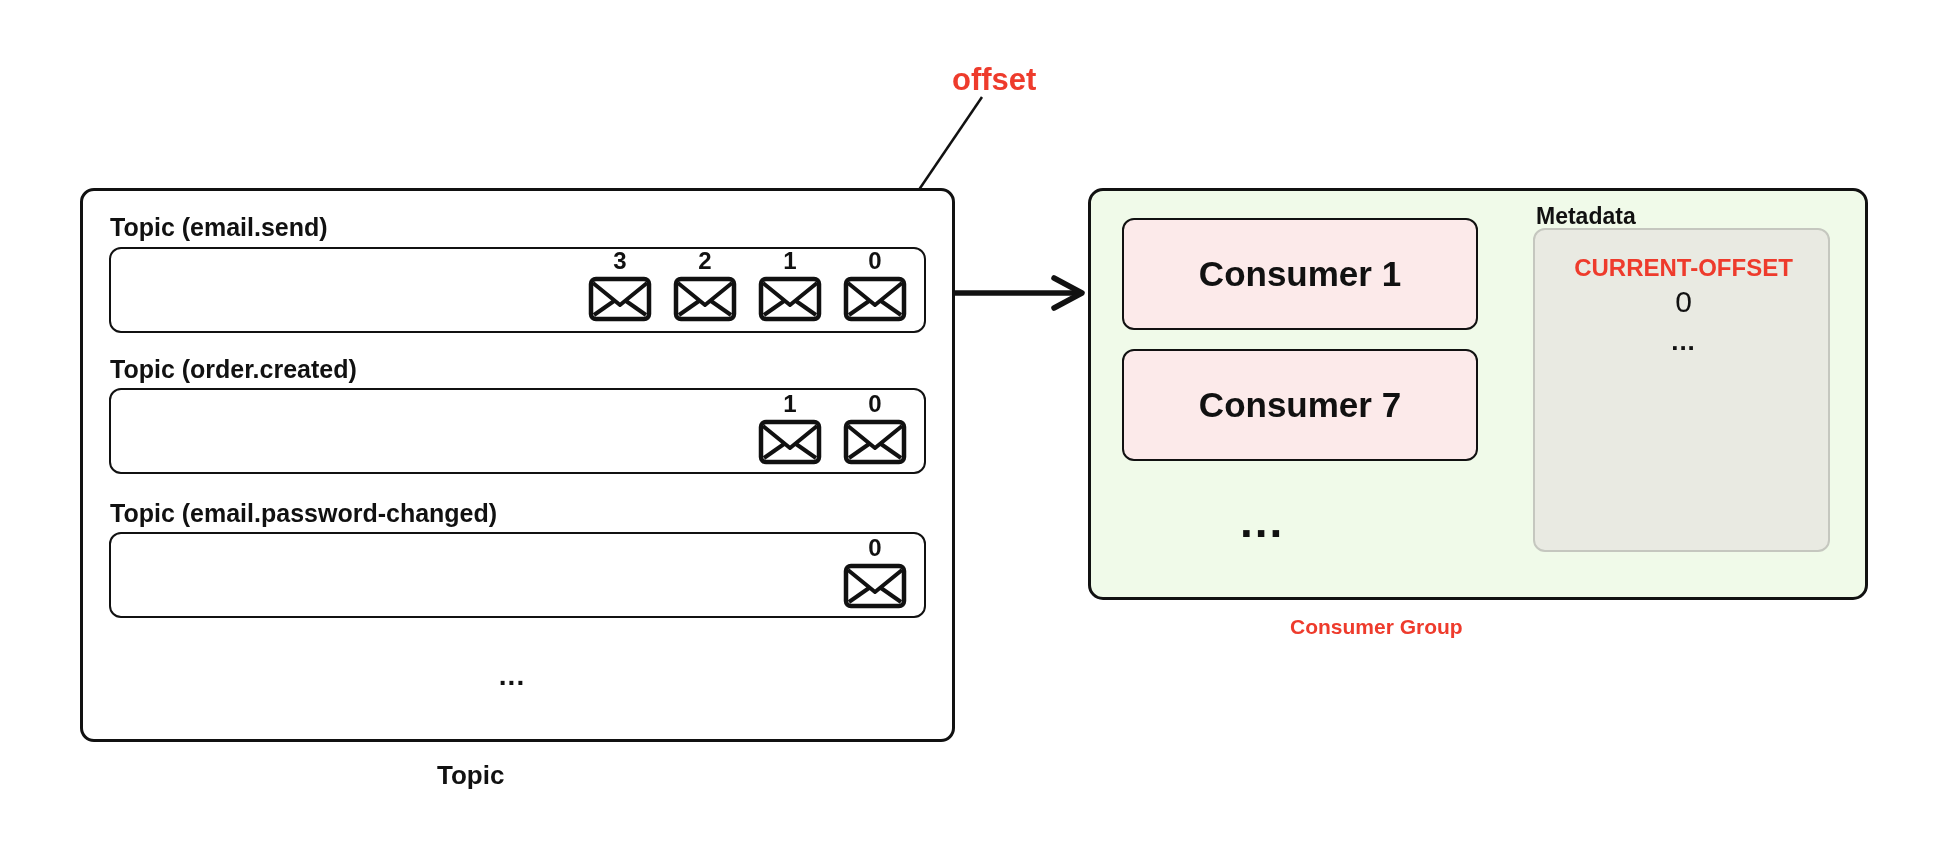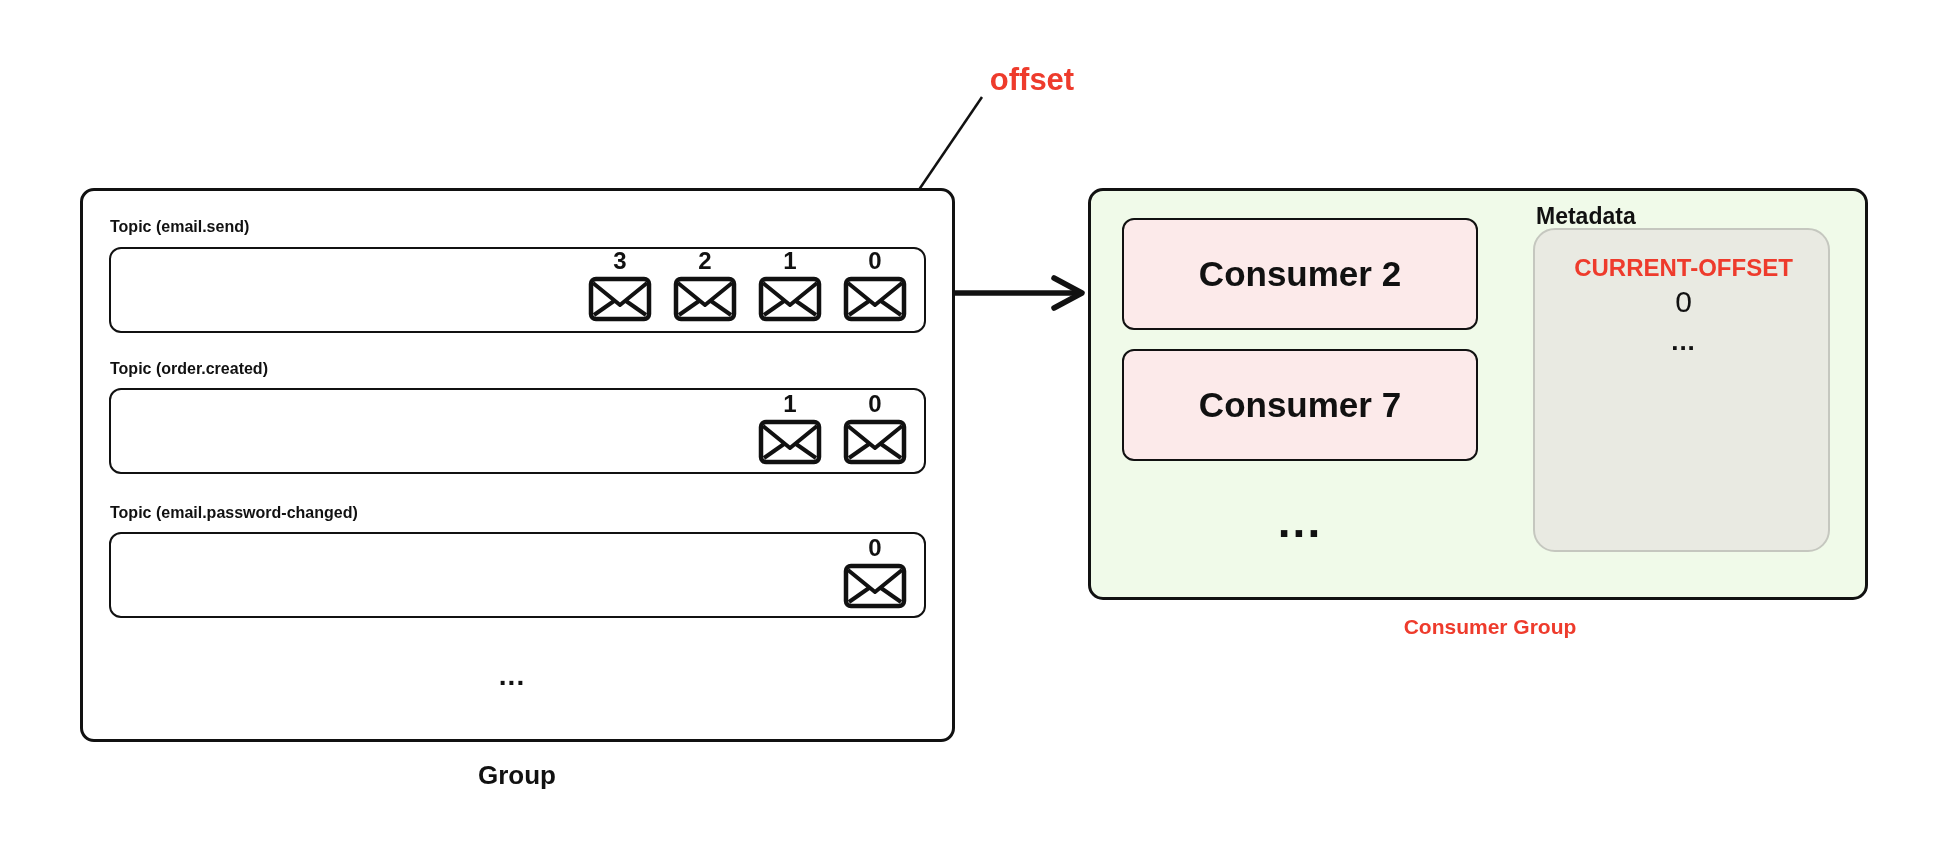--- a/index.html
+++ b/index.html
@@ -5,30 +5,30 @@
   html,body{margin:0;padding:0;background:#ffffff;}
   .canvas{
     position:relative;width:1934px;height:844px;background:#fff;overflow:hidden;
     font-family:"Liberation Sans","DejaVu Sans",sans-serif;
     --ink:#111111;--red:#ee3b2c;--green:#f0fae9;--pink:#fceaea;--gray:#e9eae2;--gray-border:#c5c7bf;
     color:var(--ink);
   }
   .abs{position:absolute;}
   .box{position:absolute;background:#fff;border:3px solid var(--ink);border-radius:14px;box-sizing:border-box;}
   .partition{position:absolute;background:#fff;border:2.5px solid var(--ink);border-radius:12px;box-sizing:border-box;}
-  .topic-label{position:absolute;font-weight:bold;font-size:16px;line-height:26px;white-space:nowrap;}
+  .topic-label{position:absolute;font-weight:bold;font-size:25px;line-height:26px;white-space:nowrap;}
   .env-strip{position:absolute;display:flex;gap:21px;}
   .env-cell{display:flex;flex-direction:column;align-items:center;width:64px;}
   .env-num{font-weight:bold;font-size:24px;line-height:22px;height:22px;text-align:center;margin-bottom:4px;}
   .ellipsis-sm{position:absolute;font-weight:bold;font-size:28px;line-height:28px;text-align:center;letter-spacing:1px;}
-  .caption{position:absolute;font-weight:bold;text-align:center;white-space:nowrap;}
+  .caption{position:absolute;font-weight:bold;white-space:nowrap;}
   .cg-box{position:absolute;background:var(--green);border:3px solid var(--ink);border-radius:15px;box-sizing:border-box;}
   .consumer{position:absolute;background:var(--pink);border:2.5px solid var(--ink);border-radius:12px;box-sizing:border-box;
     display:flex;align-items:center;justify-content:center;font-weight:bold;font-size:35px;}
-  .meta-box{position:absolute;background:var(--gray);border:2px solid var(--gray-border);border-radius:22px;box-sizing:border-box;text-align:center;}
+  .meta-box{position:absolute;background:var(--gray);border:2px solid var(--gray-border);border-radius:12px;box-sizing:border-box;text-align:center;}
   .red{color:var(--red);}
   .overlay{position:absolute;left:0;top:0;pointer-events:none;}
 </style>
 </head>
 <body>
 
 <div class="canvas" style="--red: #ee3b2c; --green: #f0fae9; --pink: #fceaea; --gray: #e9eae2; --ink: #111111;">
 
   <svg class="overlay" width="1934" height="844" viewBox="0 0 1934 844">
     <path d="M982 97 L878 250" stroke="#111111" stroke-width="2.5" fill="none"></path>
@@ -112,26 +112,26 @@
       <svg width="64" height="46" viewBox="0 0 64 46">
           <rect x="3" y="3" width="58" height="40" rx="5" fill="#fff" stroke="#111" stroke-width="4.5"></rect>
           <path d="M5 7 L32 29 L59 7" fill="none" stroke="#111" stroke-width="4" stroke-linejoin="round"></path>
           <path d="M6 39 L26 25" stroke="#111" stroke-width="4"></path>
           <path d="M58 39 L38 25" stroke="#111" stroke-width="4"></path>
         </svg>
     </div>
   </div>
 
   <div class="ellipsis-sm" style="left:462px;top:662px;width:100px;">...</div>
-  <div class="caption" style="left:437px;top:762px;width:160px;font-size:26px;line-height:26px;">Group</div>
+  <div class="caption" style="left:437px;top:762px;width:160px;font-size:26px;line-height:26px;">Topic</div>
 
   <div class="cg-box" style="left:1088px;top:188px;width:780px;height:412px;"></div>
 
   <div class="consumer" style="left:1122px;top:218px;width:356px;height:112px;">
-    <span>Consumer 2</span>
+    <span>Consumer 1</span>
   </div>
   <div class="consumer" style="left:1122px;top:349px;width:356px;height:112px;">
     <span>Consumer 7</span>
   </div>
   <div class="caption" style="left:1240px;top:498px;width:120px;font-size:46px;line-height:46px;letter-spacing:2px;">...</div>
 
   <div class="caption" style="left:1536px;top:204px;width:200px;text-align:left;font-size:23px;line-height:24px;">Metadata</div>
   <div class="meta-box" style="left:1533px;top:228px;width:297px;height:324px;">
     <div class="caption red" style="left:0;top:25px;width:297px;font-size:24px;line-height:25px;">CURRENT-OFFSET</div>
     <div class="caption" style="left:0;top:56px;width:297px;font-weight:normal;font-size:30px;line-height:32px;">0</div>

